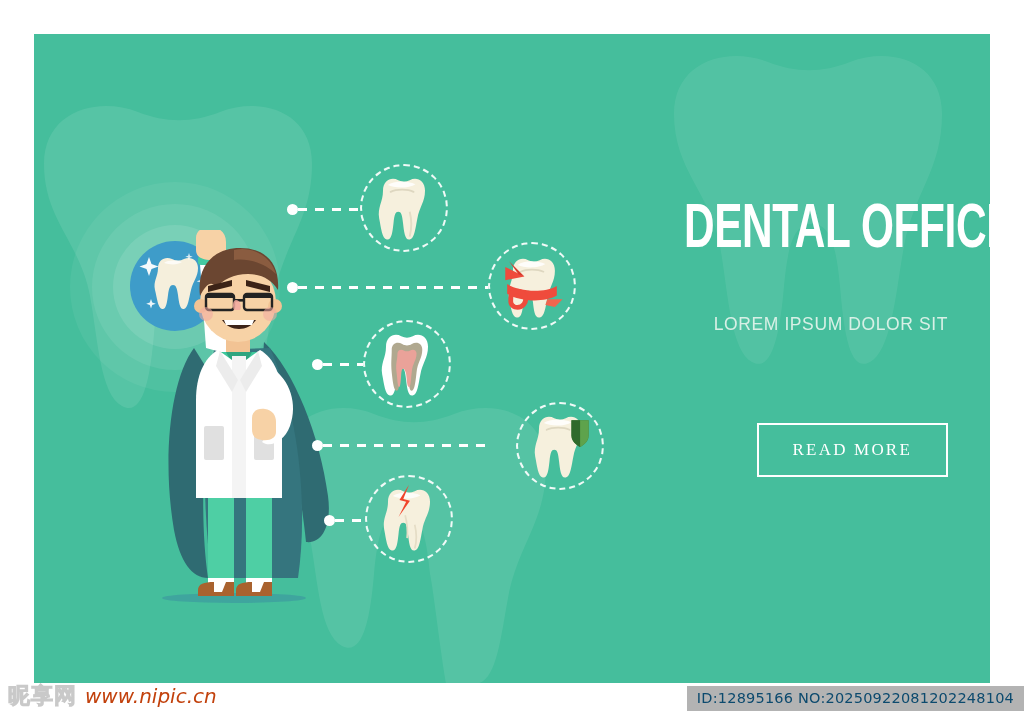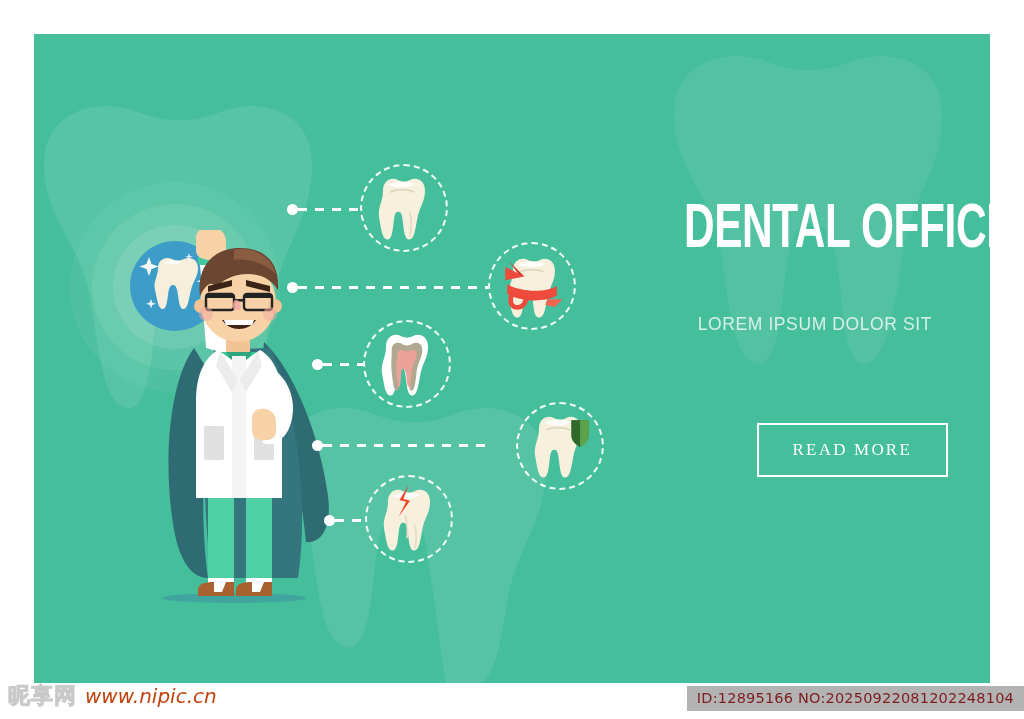--- a/index.html
+++ b/index.html
@@ -91,21 +91,21 @@
     font-size: 53px;
     font-weight: bold;
     letter-spacing: -0.5px;
     line-height: 1;
     margin: 0;
     transform: scaleX(0.80) scaleY(1.18);
     transform-origin: right center;
     white-space: nowrap;
   }
   #body-text {
-    margin: 58px 16px 0 0;
+    margin: 58px 0 0 0;
     color: #d8f0e6;
     font-size: 17.5px;
     line-height: 1.62;
     letter-spacing: 0.6px;
     text-align: right;
   }
   #read-more {
     display: inline-block;
     margin-top: 28px;
     padding: 15px 34px;
@@ -140,21 +140,21 @@
     font-size: 20px;
     color: #c2410c;
     font-style: italic;
     font-family: "DejaVu Sans", sans-serif;
   }
   #id-badge {
     position: absolute;
     right: 0;
     bottom: 8px;
     background: #b3b3b3;
-    color: #7f1d1d;
+    color: #0c4a6e;
     font-size: 14.5px;
     padding: 4px 10px 5px 10px;
     letter-spacing: 0.2px;
     font-family: "DejaVu Sans", sans-serif;
     white-space: nowrap;
   }
 </style>
 </head>
 <body>
 

